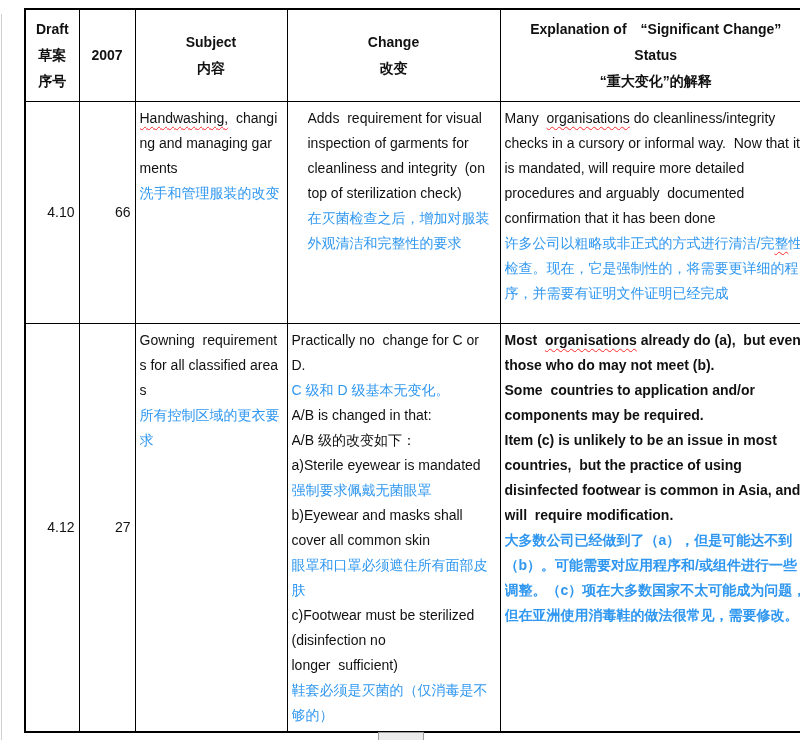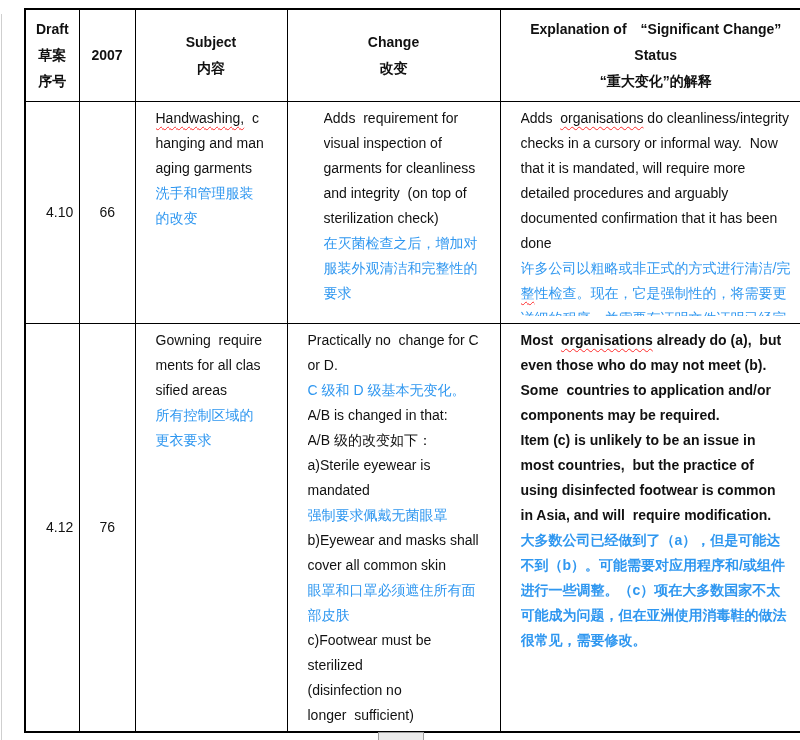--- a/index.html
+++ b/index.html
@@ -21,29 +21,29 @@
     position:absolute;left:1px;top:14px;width:1px;height:726px;
     background:#cfcfcf;
   }
   table.doc{
     position:absolute;left:24px;top:8px;width:787px;
     border-collapse:collapse;table-layout:fixed;
     border:2px solid var(--border);
   }
   table.doc th, table.doc td{
     border:1px solid var(--border);
-    padding:4px 20px;
+    padding:4px 4px;
     font-size:14px;
   }
   table.doc th{
     font-weight:bold;text-align:center;vertical-align:middle;
     line-height:26px;white-space:pre-line;padding:2px 4px;
   }
   td.num{
-    text-align:left;vertical-align:middle;font-size:14px;
+    text-align:right;vertical-align:middle;font-size:14px;
   }
   td.txt{vertical-align:top;}
   .cellwrap{overflow:hidden;}
   .line{
     white-space:pre-wrap;
     line-height:25px;
     text-align:left;
   }
   .col-subject .line{word-break:break-all;}
   .en{color:var(--ink);}
@@ -100,28 +100,28 @@
             </div>
           </td>
           <td class="txt col-change">
             <div class="cellwrap" style="height: 210px; margin-left: 16px;">
               <div class="line"><span class="en">Adds  requirement for visual inspection of garments for cleanliness and integrity  (on top of sterilization check)</span></div>
               <div class="line"><span class="zh">在灭菌检查之后，增加对服装外观清洁和完整性的要求</span></div>
             </div>
           </td>
           <td class="txt col-explanation">
             <div class="cellwrap" style="height: 210px;">
-              <div class="line"><span class="en">Adds  </span><span class="en sp">organisations</span><span class="en"> do cleanliness/integrity checks in a cursory or informal way.  Now that it is mandated, will require more detailed procedures and arguably  documented confirmation that it has been done</span></div>
+              <div class="line"><span class="en">Many  </span><span class="en sp">organisations</span><span class="en"> do cleanliness/integrity checks in a cursory or informal way.  Now that it is mandated, will require more detailed procedures and arguably  documented confirmation that it has been done</span></div>
               <div class="line"><span class="zh">许多公司以粗略或非正式的方式进行清洁/完</span><span class="zh sp">整</span><span class="zh">性检查。现在，它是强制性的，将需要更详细的程序，并需要有证明文件证明已经完成</span></div>
             </div>
           </td>
         </tr>
         <tr style="height: 409px;">
           <td class="num">4.12</td>
-          <td class="num">76</td>
+          <td class="num">27</td>
           <td class="txt col-subject">
             <div class="cellwrap" style="height: 397px;">
               <div class="line"><span class="en">Gowning  requirements for all classified areas</span></div>
               <div class="line"><span class="zh">所有控制区域的更衣要求</span></div>
             </div>
           </td>
           <td class="txt col-change">
             <div class="cellwrap" style="height: 397px;">
               <div class="line"><span class="en">Practically no  change for C or D.</span></div>
               <div class="line"><span class="zh">C 级和 D 级基本无变化。</span></div>

